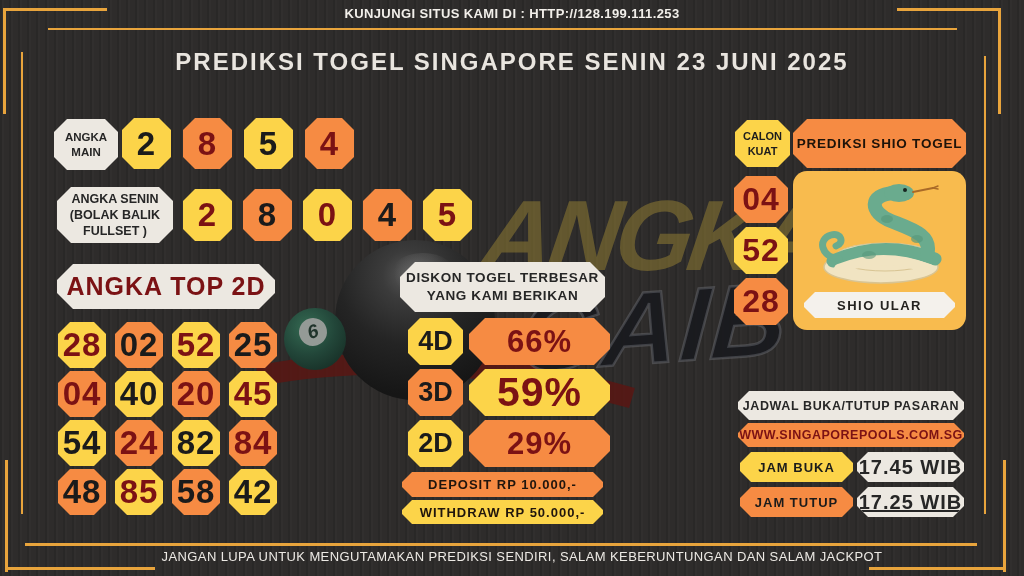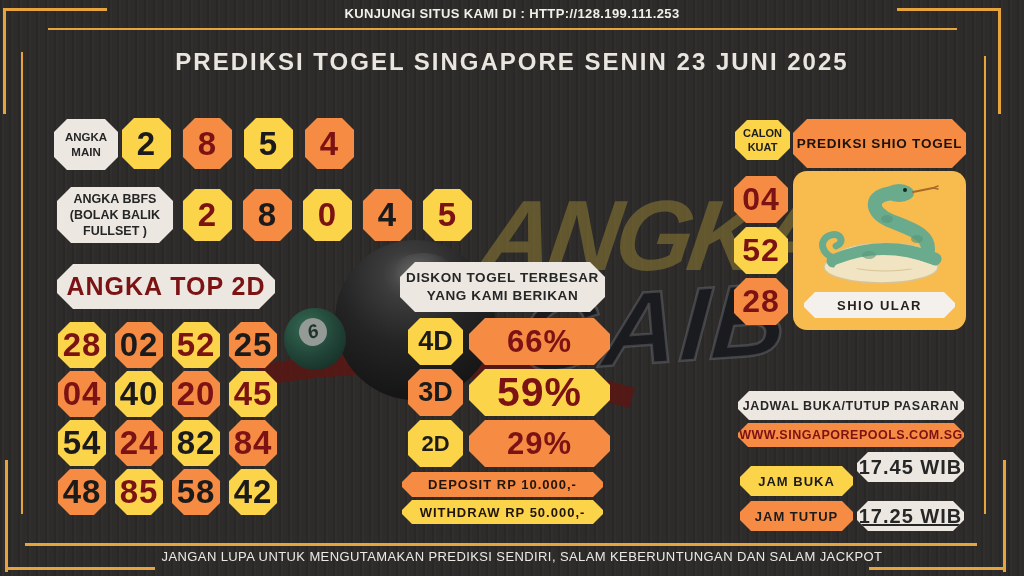--- a/index.html
+++ b/index.html
@@ -98,21 +98,21 @@
     <span>MAIN</span>
   </div>
   <div class="abs z5" style="left:122px;top:118px;display:flex;gap:12px;">
     <div class="oct cell num" style="width:49px;height:51px;" data-v="yellow-black">2</div>
     <div class="oct cell num" style="width:49px;height:51px;" data-v="orange-red">8</div>
     <div class="oct cell num" style="width:49px;height:51px;" data-v="yellow-black">5</div>
     <div class="oct cell num" style="width:49px;height:51px;" data-v="orange-red">4</div>
   </div>
 
   <div class="abs oct white-tile lbl z5" style="left:57px;top:187px;width:116px;height:56px;--c:14px;font-size:12.5px;">
-    <span>ANGKA BBFS</span>
+    <span>ANGKA SENIN</span>
     <span>(BOLAK BALIK</span>
     <span>FULLSET )</span>
   </div>
   <div class="abs z5" style="left:183px;top:189px;display:flex;gap:11px;">
     <div class="oct cell num" style="width:49px;height:52px;" data-v="yellow-red">2</div>
     <div class="oct cell num" style="width:49px;height:52px;" data-v="orange-black">8</div>
     <div class="oct cell num" style="width:49px;height:52px;" data-v="yellow-red">0</div>
     <div class="oct cell num" style="width:49px;height:52px;" data-v="orange-black">4</div>
     <div class="oct cell num" style="width:49px;height:52px;" data-v="yellow-red">5</div>
   </div>
@@ -147,32 +147,32 @@
   <div class="abs z5" style="left:408px;top:318px;display:flex;flex-direction:column;gap:4px;">
     <div style="display:flex;gap:6px;">
       <div class="oct cell" style="width:55px;height:47px;font-size:27px;" data-v="yellow-black">4D</div>
       <div class="oct cell" style="width:141px;height:47px;--c:16px;font-size:31px;letter-spacing:1px;" data-v="orange-red">66%</div>
     </div>
     <div style="display:flex;gap:6px;">
       <div class="oct cell" style="width:55px;height:47px;font-size:27px;" data-v="orange-black">3D</div>
       <div class="oct cell" style="width:141px;height:47px;--c:16px;font-size:41px;letter-spacing:1px;" data-v="yellow-red">59%</div>
     </div>
     <div style="display:flex;gap:6px;">
-      <div class="oct cell" style="width:55px;height:47px;font-size:22px;" data-v="yellow-black">2D</div>
+      <div class="oct cell" style="width:55px;height:47px;font-size:27px;" data-v="yellow-black">2D</div>
       <div class="oct cell" style="width:141px;height:47px;--c:16px;font-size:31px;letter-spacing:1px;" data-v="orange-red">29%</div>
     </div>
   </div>
   <div class="abs oct banner z5" style="left:402px;top:472px;width:201px;height:25px;--c:10px;background:var(--orange);color:#20150d;font-size:13px;letter-spacing:1px;">
       <span>DEPOSIT RP 10.000,-</span>
     </div>
   <div class="abs oct banner z5" style="left:402px;top:500px;width:201px;height:24px;--c:10px;background:var(--yellow);color:#20150d;font-size:13px;letter-spacing:1px;">
       <span>WITHDRAW RP 50.000,-</span>
     </div>
 
-  <div class="abs oct lbl z5" style="left:735px;top:120px;width:55px;height:40px;--c:12px;background:var(--yellow);color:#1d1d1d;font-size:11px;">
+  <div class="abs oct lbl z5" style="left:735px;top:120px;width:55px;height:47px;--c:12px;background:var(--yellow);color:#1d1d1d;font-size:11px;">
     <span>CALON</span>
     <span>KUAT</span>
   </div>
   <div class="abs oct banner z5" style="left:793px;top:119px;width:173px;height:49px;--c:14px;background:var(--orange);color:#1d1309;font-size:13.5px;letter-spacing:.8px;">
       <span>PREDIKSI SHIO TOGEL</span>
     </div>
 
   <div class="abs z5" style="left:734px;top:176px;display:flex;flex-direction:column;gap:4px;">
     <div class="oct cell num" style="width:54px;height:47px;font-size:32px;" data-v="orange-red">04</div>
     <div class="oct cell num" style="width:54px;height:47px;font-size:32px;" data-v="yellow-red">52</div>
@@ -208,21 +208,21 @@
     <div class="oct banner" style="position:absolute;left:11px;top:121px;width:151px;height:26px;--c:11px;background:#F4F1EC;color:#24221f;font-size:13px;letter-spacing:1.5px;">
         <span>SHIO ULAR</span>
       </div>
   </div>
   <div class="abs oct banner z5" style="left:738px;top:423px;width:226px;height:24px;--c:10px;background:var(--orange);color:var(--red);font-size:12.5px;letter-spacing:.5px;">
       <span>WWW.SINGAPOREPOOLS.COM.SG</span>
     </div>
 
   <div class="abs z5" style="left:740px;top:452px;display:flex;flex-direction:column;gap:5px;">
     <div style="display:flex;gap:4px;">
-      <div class="oct cell" style="width:113px;height:30px;--c:11px;font-size:13px;letter-spacing:1px;margin-top:14px;" data-v="yellow-black">JAM BUKA</div>
+      <div class="oct cell" style="width:113px;height:30px;--c:11px;font-size:13px;letter-spacing:1px;" data-v="yellow-black">JAM BUKA</div>
       <div class="oct cell white-tile" style="width:107px;height:30px;--c:11px;font-size:20px;letter-spacing:1px;">17.45 WIB</div>
     </div>
     <div style="display:flex;gap:4px;">
       <div class="oct cell" style="width:113px;height:30px;--c:11px;font-size:13px;letter-spacing:1px;" data-v="orange-black">JAM TUTUP</div>
       <div class="oct cell white-tile" style="width:107px;height:30px;--c:11px;font-size:20px;letter-spacing:1px;text-decoration:underline;">17.25 WIB</div>
     </div>
   </div>
 
   <div class="abs footer-text">JANGAN LUPA UNTUK MENGUTAMAKAN PREDIKSI SENDIRI, SALAM KEBERUNTUNGAN DAN SALAM JACKPOT</div>
 

